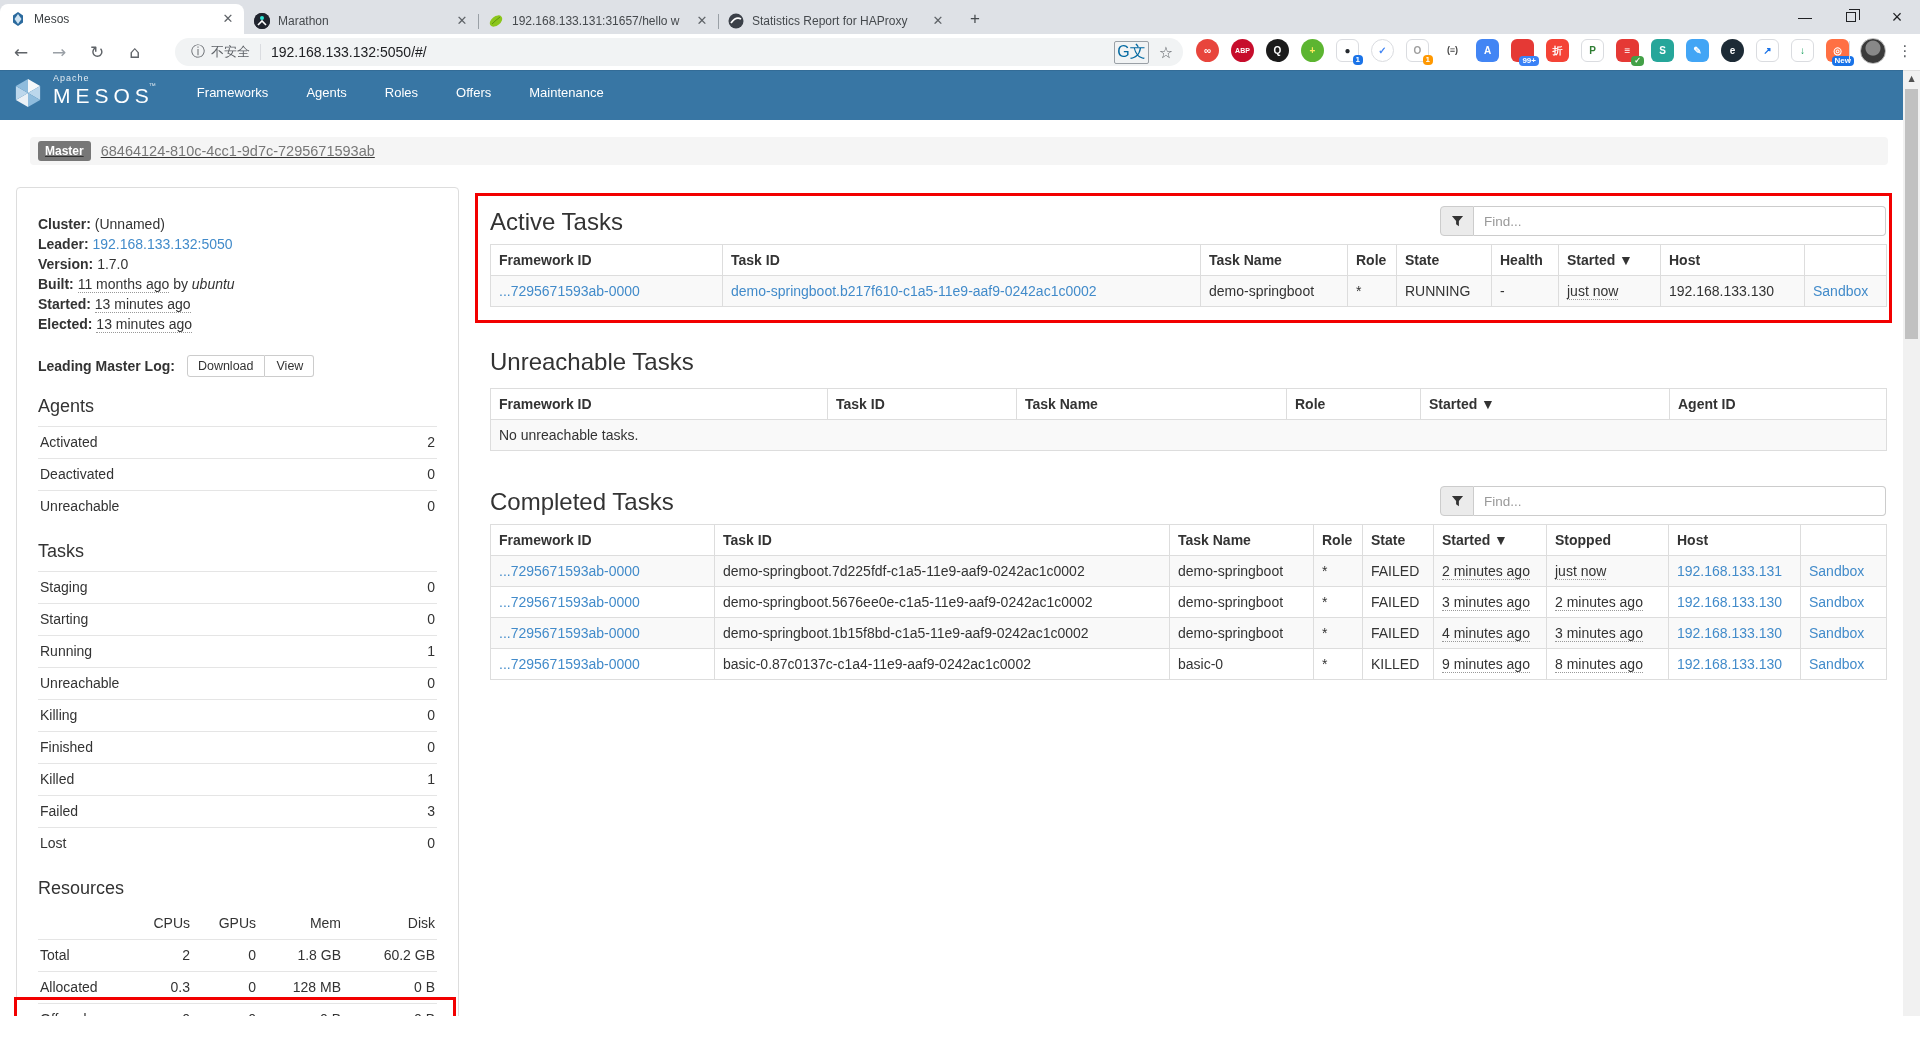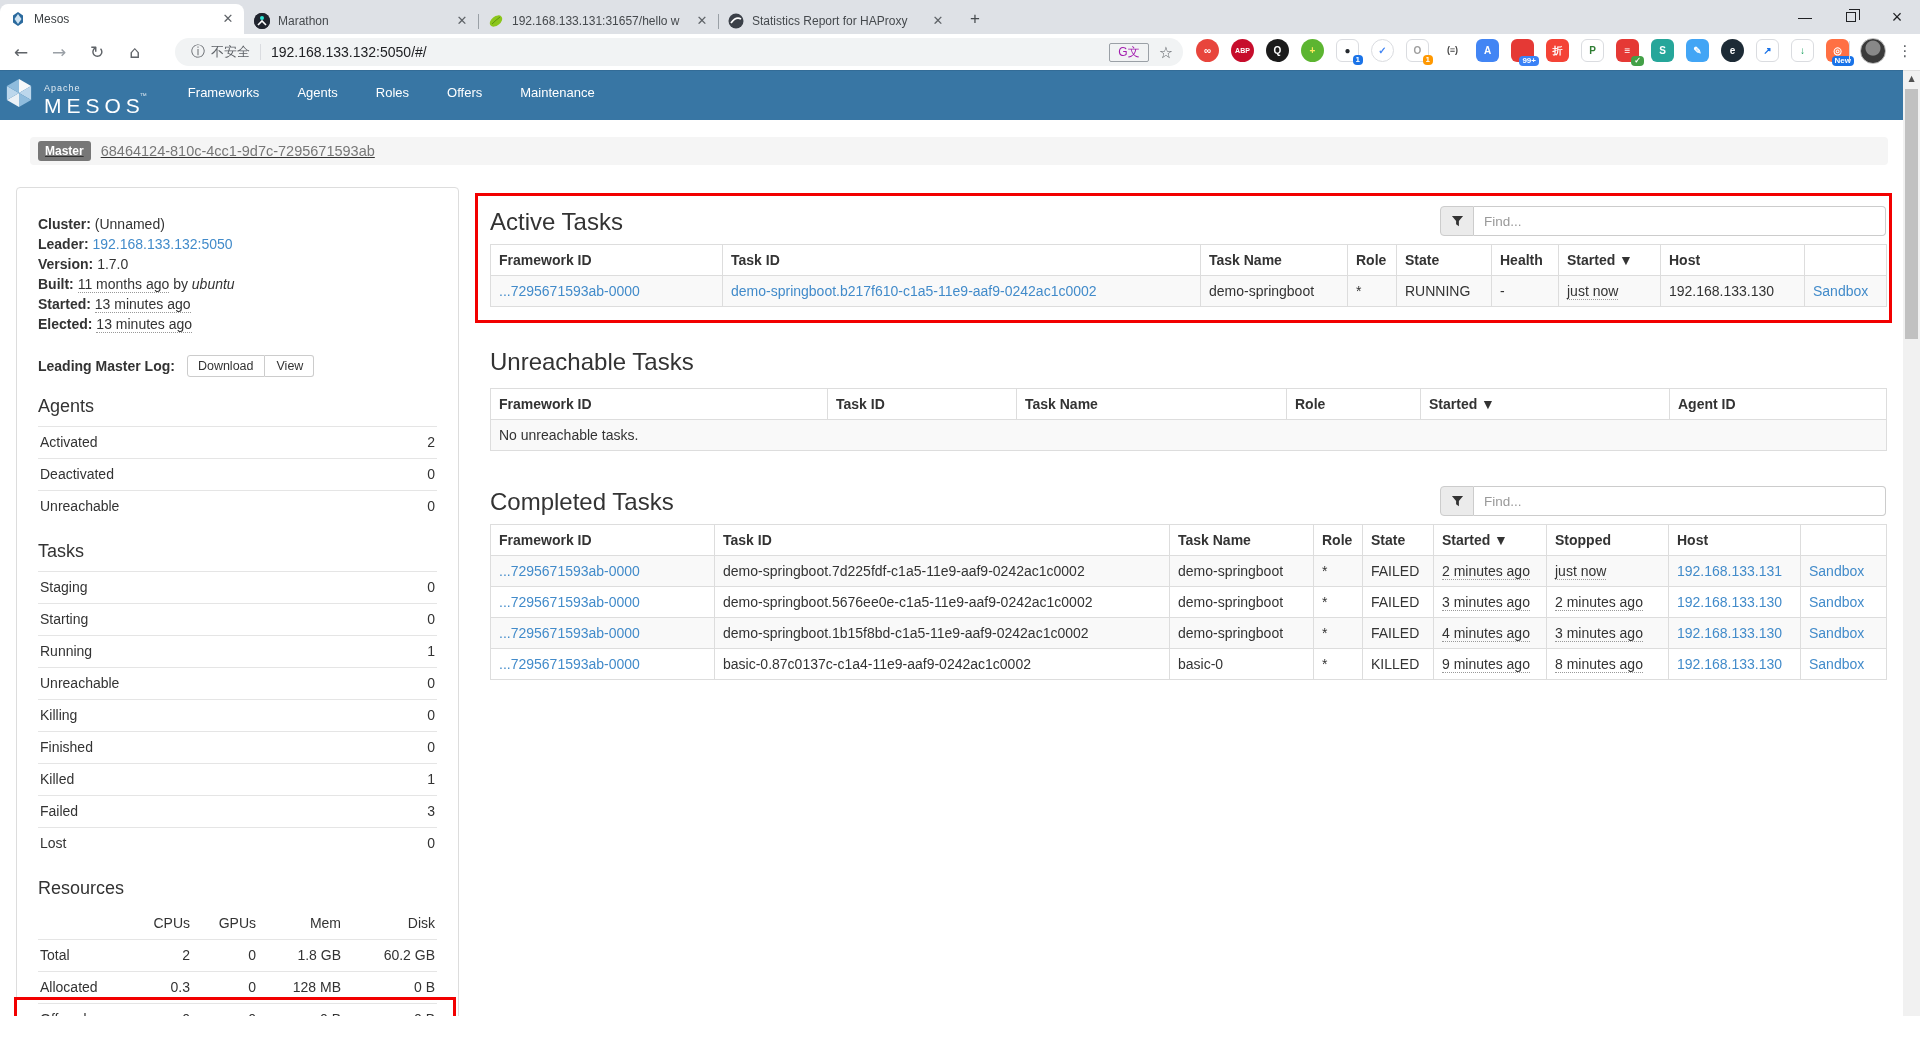--- a/index.html
+++ b/index.html
@@ -23,34 +23,34 @@
 
   
   .toolbar { position:relative; height:36px; background:#fff; display:flex; align-items:center; box-shadow:0 1px 0 rgba(0,0,0,.08); z-index:3; }
   .nav-ic { width:34px; height:28px; margin-left:4px; text-align:center; line-height:28px; font-size:17px; color:#5f6368; font-family:"DejaVu Sans", sans-serif; }
   .omnibox { position:absolute; left:175px; top:4px; width:1008px; height:28px; background:#f1f3f4; border-radius:14px; display:flex; align-items:center; padding:0 10px; }
   .omni-info { color:#5f6368; font-size:14px; font-family:"DejaVu Sans", sans-serif; margin:0 6px; }
   .omni-sec { color:#5f6368; font-size:13px; }
   .omni-sep { width:1px; height:16px; background:#dadce0; margin:0 10px; }
   .omni-url { color:#202124; font-size:14px; }
   .omni-right { margin-left:auto; display:flex; align-items:center; gap:10px; color:#5f6368; }
-  .omni-translate { font-size:12px; border:1px solid #9aa0a6; border-radius:2px; padding:0 8px; color:#a21caf; }
+  .omni-translate { font-size:16px; border:1px solid #9aa0a6; border-radius:2px; padding:0 2px; color:#0369a1; }
   .omni-star { font-size:16px; font-family:"DejaVu Sans", sans-serif; }
   .ext-bar { position:absolute; left:1196px; top:5px; display:flex; gap:12px; align-items:center; }
   .ext { position:relative; width:23px; height:23px; border-radius:6px; display:flex; align-items:center; justify-content:center; font-size:10px; font-weight:bold; }
   .ext-g { line-height:1; }
   .ext-badge { position:absolute; right:-5px; bottom:-4px; font-size:8px; font-weight:bold; color:#fff; border-radius:4px; padding:1px 3px; line-height:1; }
   .tb-right { position:absolute; right:6px; top:4px; display:flex; align-items:center; gap:10px; }
   .tb-divider { width:1px; height:20px; background:#dadce0; }
   .avatar { width:26px; height:26px; border-radius:50%; background:radial-gradient(circle at 50% 38%, #888 0 7px, #3a3a3a 8px); border:1px solid #bbb; }
   .kebab { color:#5f6368; font-size:15px; width:18px; text-align:center; font-family:"DejaVu Sans", sans-serif; }
 
   
   .mnavbar { position:relative; height:50px; width:1903px; background:#3876a4; display:flex; align-items:center; }
-  .brand { display:flex; align-items:flex-end; color:#fff; }
+  .brand { display:flex; align-items:flex-start; padding-left:9px; color:#fff; }
   .brand-txt { margin-left:6px; line-height:1; position:relative; }
   .brand-apache { font-size:9px; letter-spacing:1px; opacity:.85; display:block; margin-bottom:2px; }
   .brand-mesos { font-size:21px; letter-spacing:5px; font-weight:normal; }
   .brand-tm { position:absolute; right:-2px; top:8px; font-size:7px; opacity:.8; }
   .mnav-links { display:flex; margin-left:24px; height:50px; }
   .mnav-link { color:#fff; font-size:13px; padding:15px 19px; text-decoration:none;text-align:center; }
 
   
   .page { position:relative; width:1903px; height:920px; background:#fff; overflow:hidden; }
   .master-row { position:absolute; left:30px; top:17px; width:1858px; height:28px; background:#f5f5f5; border-radius:4px; display:flex; align-items:center; padding-left:8px;text-decoration:underline; }

